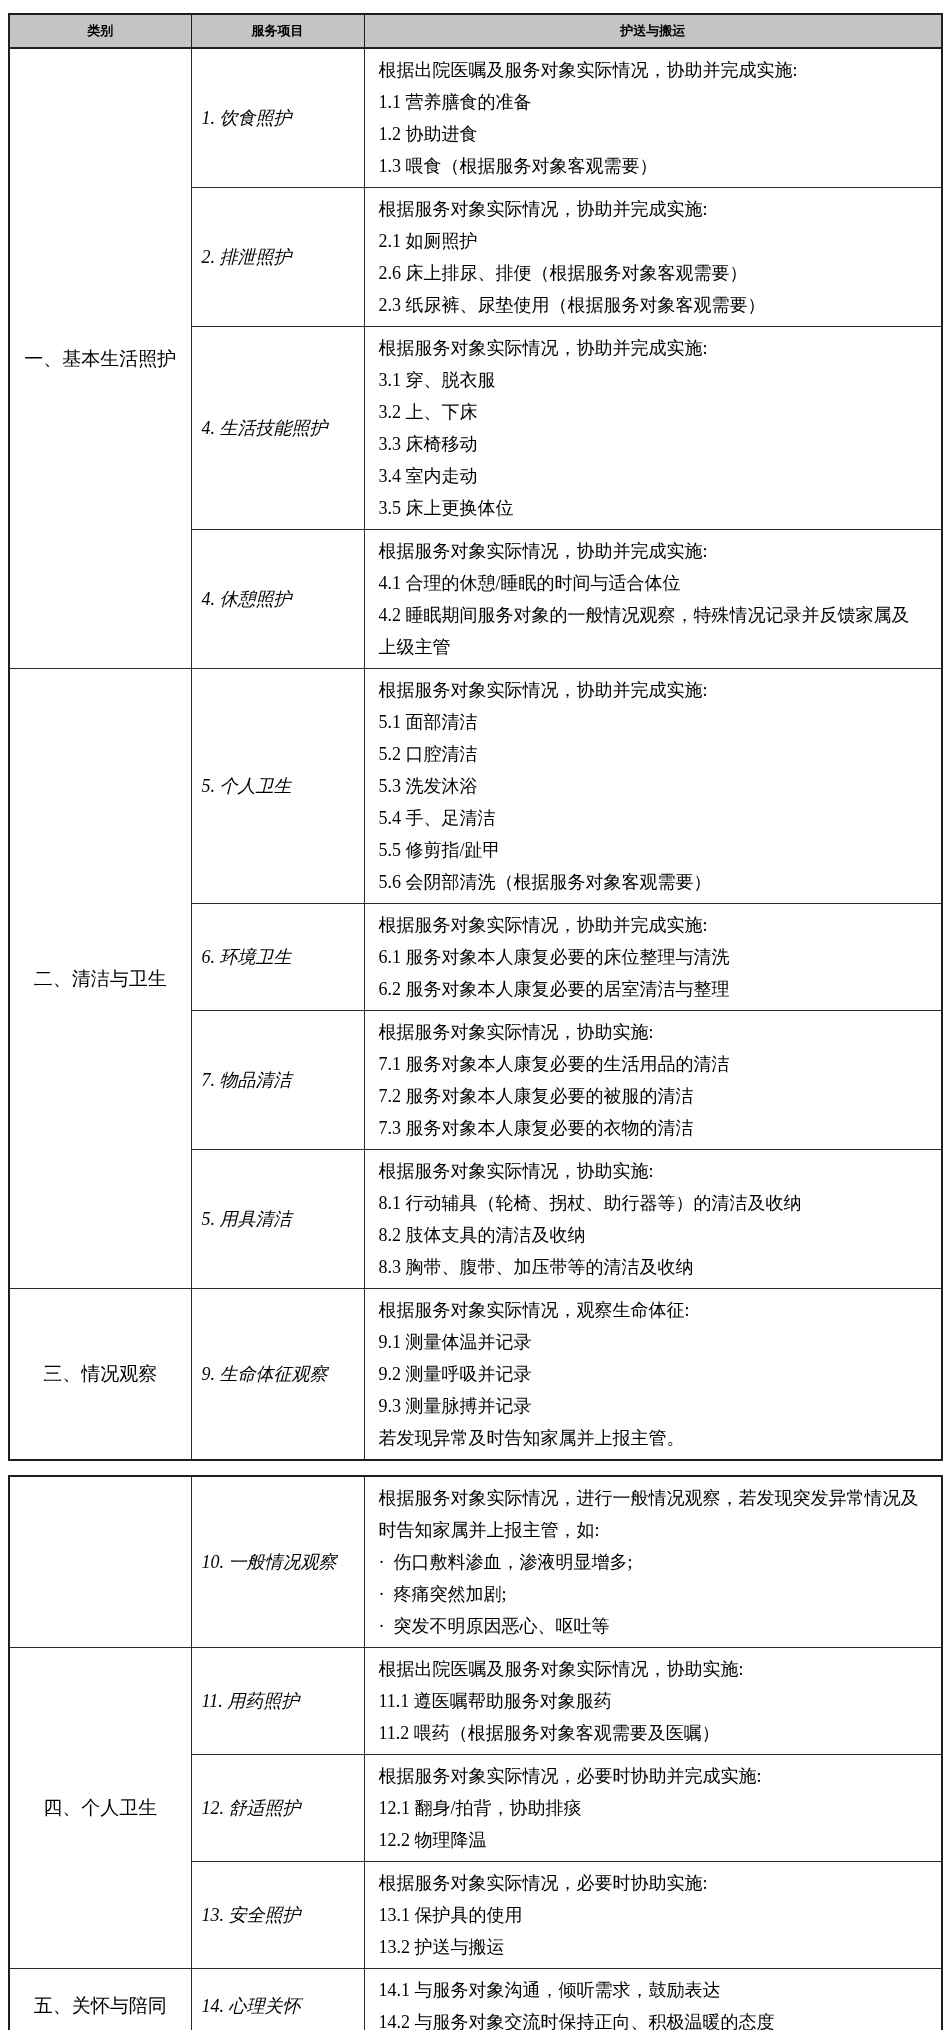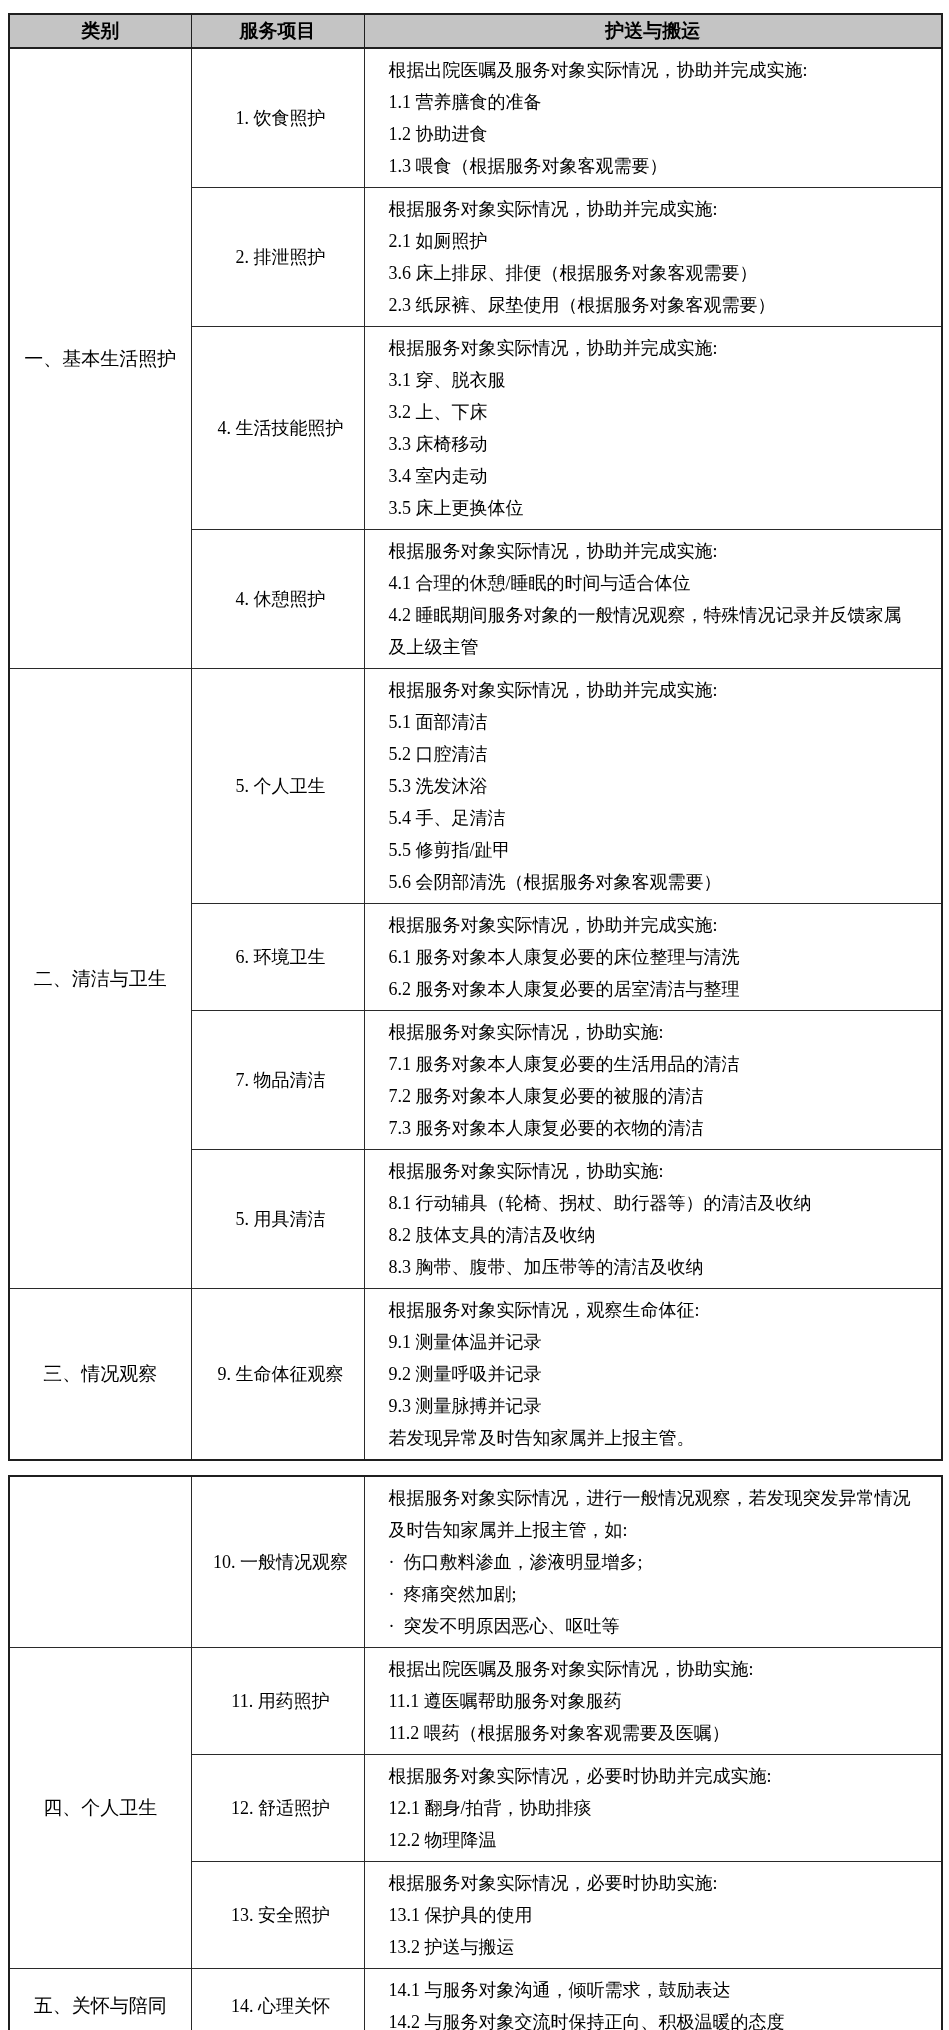--- a/index.html
+++ b/index.html
@@ -27,44 +27,45 @@
   }
   col.c-cat  { width: 182px; }
   col.c-item { width: 173px; }
   col.c-body { width: 578px; }
   th {
     background: #c4c4c4;
     border: 1px solid #1f1f1f;
     border-bottom: 2px solid #1f1f1f;
     font-family: "Liberation Sans", "DejaVu Sans", sans-serif;
     font-weight: bold;
-    font-size: 19px;
+    font-size: 13px;
     height: 30px;
     padding: 1px 2px;
     text-align: center;
     vertical-align: middle;
     margin-left: 16px;
   }
   td {
     border: 1px solid #2a2a2a;
     vertical-align: middle;
     font-size: 18px;
   }
   td.cat {
     text-align: center;
     padding: 2px 4px;
     font-size: 19px;
   }
   td.item {
-    text-align: center;
+    text-align: left;
     padding: 2px 4px 2px 10px;
     line-height: 26px;
+    font-style: italic;
   }
   td.content {
-    padding: 5px 24px;
+    padding: 5px 14px;
   }
   td.content .line {
     line-height: 32px;
     white-space: pre-wrap;
     text-align: left;
   }
 </style>
 </head>
 <body>
 
@@ -92,21 +93,21 @@
             <div class="line">1.1 营养膳食的准备</div>
             <div class="line">1.2 协助进食</div>
             <div class="line">1.3 喂食（根据服务对象客观需要）</div>
           </td>
         </tr>
         <tr>
           <td class="item">2. 排泄照护</td>
           <td class="content">
             <div class="line">根据服务对象实际情况，协助并完成实施:</div>
             <div class="line">2.1 如厕照护</div>
-            <div class="line">3.6 床上排尿、排便（根据服务对象客观需要）</div>
+            <div class="line">2.6 床上排尿、排便（根据服务对象客观需要）</div>
             <div class="line">2.3 纸尿裤、尿垫使用（根据服务对象客观需要）</div>
           </td>
         </tr>
         <tr>
           <td class="item">4. 生活技能照护</td>
           <td class="content">
             <div class="line">根据服务对象实际情况，协助并完成实施:</div>
             <div class="line">3.1 穿、脱衣服</div>
             <div class="line">3.2 上、下床</div>
             <div class="line">3.3 床椅移动</div>

